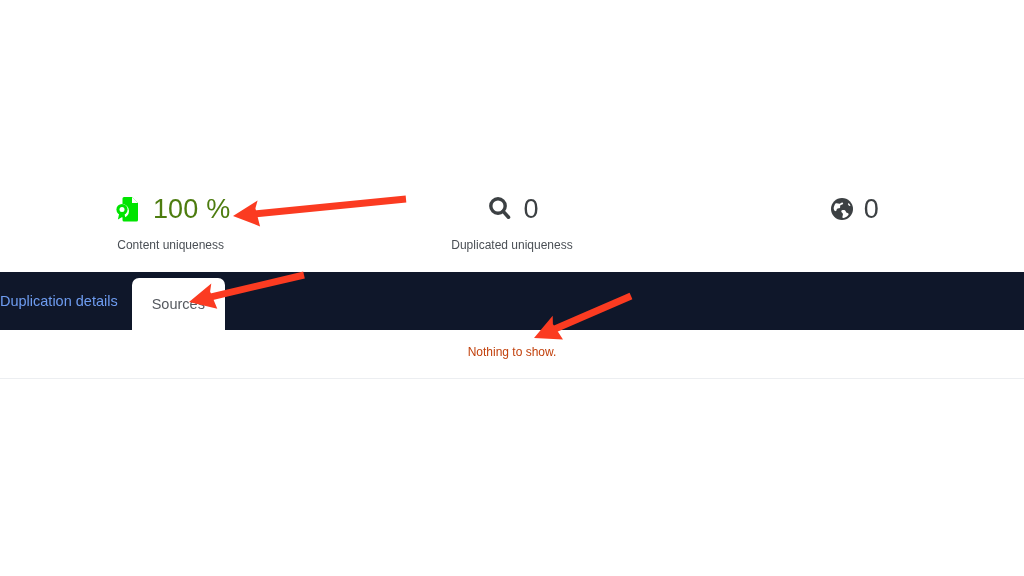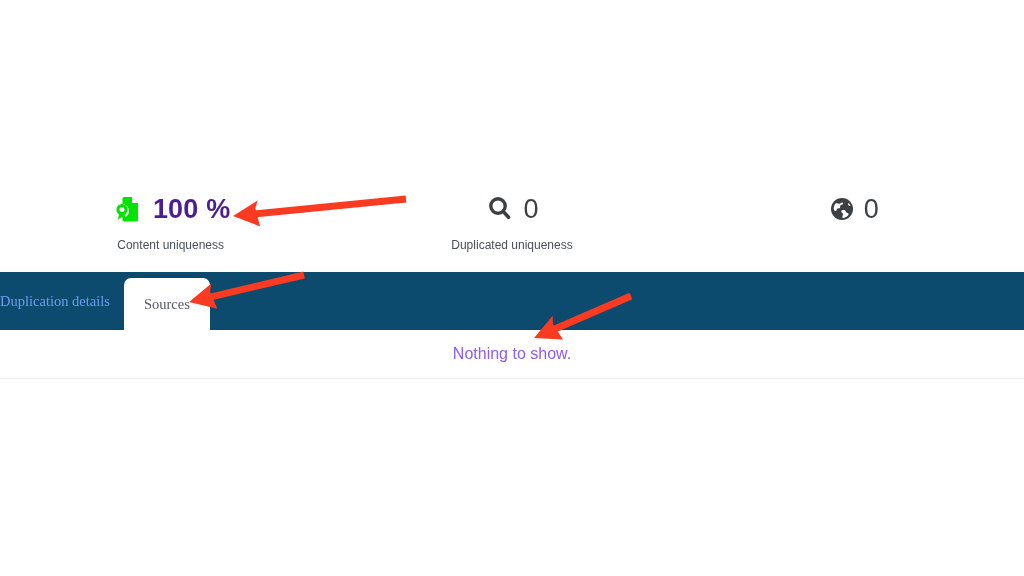--- a/index.html
+++ b/index.html
@@ -54,46 +54,45 @@
     justify-content: center;
     line-height: 0;
   }
   .metric-value {
     font-size: 27px;
     line-height: 27px;
     letter-spacing: 0.2px;
     white-space: nowrap;
   }
   .metric-value.green {
-    color: #4c1d95;
-    font-weight: 700;
+    color: #4d7c0f;
+    font-weight: 400;
   }
   .metric-value.dark {
     color: #3c4043;
     font-weight: 400;
   }
   .metric-label {
     margin-top: 10px;
     font-size: 12px;
     color: #4a4f55;
     white-space: nowrap;
   }
 
   
   .tabbar {
     position: absolute;
     left: 0;
     top: 272px;
     width: 1024px;
     height: 58px;
-    background: #0c4a6e;
+    background: #0f172a;
     display: flex;
     flex-direction: row;
     align-items: flex-end;
-    font-family: Liberation Serif, serif;
   }
   .tab {
     height: 46px;
     display: flex;
     align-items: center;
     justify-content: center;
     font-size: 14.5px;
     box-sizing: border-box;
   }
   .tab.link {
@@ -120,22 +119,22 @@
     width: 1024px;
     height: 48px;
     background: #ffffff;
   }
   .empty-text {
     position: absolute;
     left: 0;
     top: 15px;
     width: 1024px;
     text-align: center;
-    font-size: 16px;
-    color: #8b5cf6;
+    font-size: 12px;
+    color: #c2410c;
   }
   .divider {
     position: absolute;
     left: 0;
     top: 378px;
     width: 1024px;
     height: 1px;
     background: #eceef1;
   }
 

